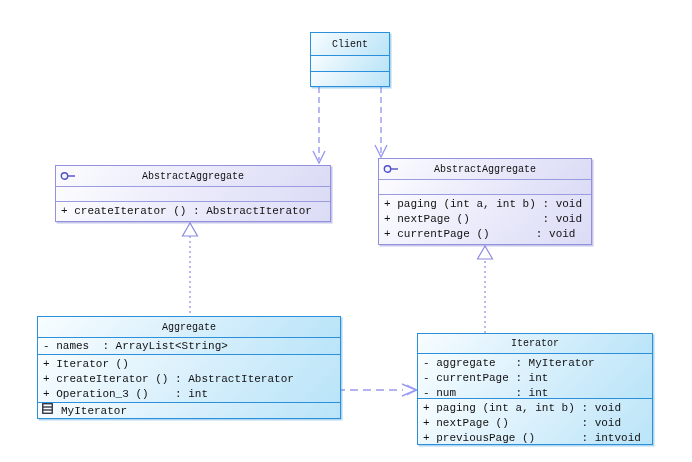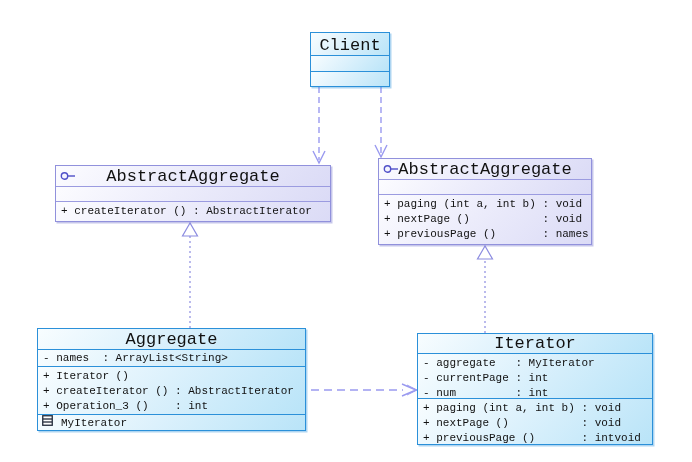--- a/index.html
+++ b/index.html
@@ -29,22 +29,22 @@
   .sec{
     box-sizing:border-box;
     position:relative;
     overflow:hidden;
   }
   .blue .sec{background:linear-gradient(135deg,#f8fdff 0%,#dcf1fc 45%,#b9e4f8 100%);border-top:1px solid #2b90d9;}
   .purple .sec{background:linear-gradient(135deg,#fcfcff 0%,#ececfb 45%,#dbdbf6 100%);border-top:1px solid #9b9be0;}
   .sec:first-child{border-top:none;}
   .sec.title{
     text-align:center;
-    font-size:17px;
-    display:flex;align-items:flex-end;justify-content:center;
+    font-size:10px;
+    display:flex;align-items:center;justify-content:center;
   }
   .row{
     white-space:pre;
     line-height:15px;
     padding-left:5px;
   }
   .rows{padding-top:2px;}
   .lollipop{
     position:absolute;left:4px;top:50%;
     width:16px;height:10px;margin-top:-5px;
@@ -116,25 +116,25 @@
       <svg class="lollipop" viewBox="0 0 16 10">
         <circle cx="4.5" cy="5" r="3.2" fill="#f4f4ff" stroke="#5050c8" stroke-width="1.4"></circle>
         <line x1="7.7" y1="5" x2="15" y2="5" stroke="#5050c8" stroke-width="1.4"></line>
       </svg>
       <span>AbstractAggregate</span>
     </div>
     <div class="sec" style="height:15px"></div>
     <div class="sec rows" style="flex:1">
       <div class="row">+ paging (int a, int b) : void</div>
       <div class="row">+ nextPage ()           : void</div>
-      <div class="row">+ previousPage ()       : names</div>
+      <div class="row">+ currentPage ()       : void</div>
     </div>
   </div>
 
-  <div class="uml-box blue" style="left:37px;top:328px;width:269px;height:103px">
+  <div class="uml-box blue" style="left:37px;top:316px;width:304px;height:103px">
     <div class="sec title" style="height:20px">
       <span>Aggregate</span>
     </div>
     <div class="sec" style="height:17px">
       <div class="row" style="line-height:16px">- names  : ArrayList&lt;String&gt;</div>
     </div>
     <div class="sec rows" style="height:48px">
       <div class="row">+ Iterator ()</div>
       <div class="row">+ createIterator () : AbstractIterator</div>
       <div class="row">+ Operation_3 ()    : int</div>

